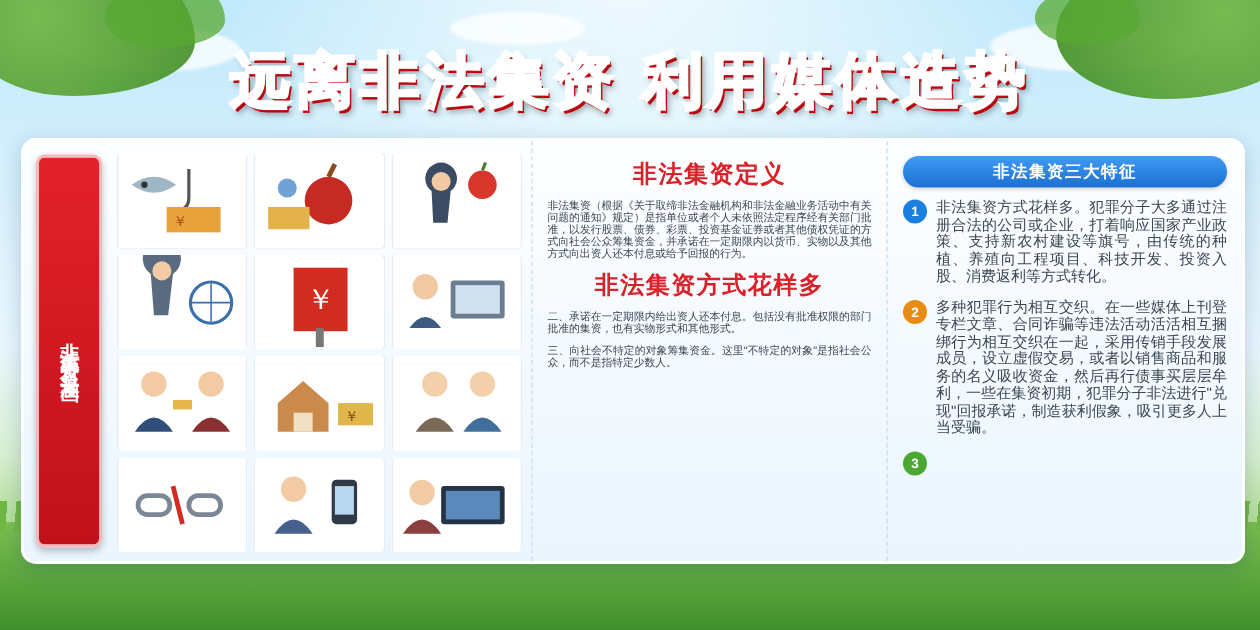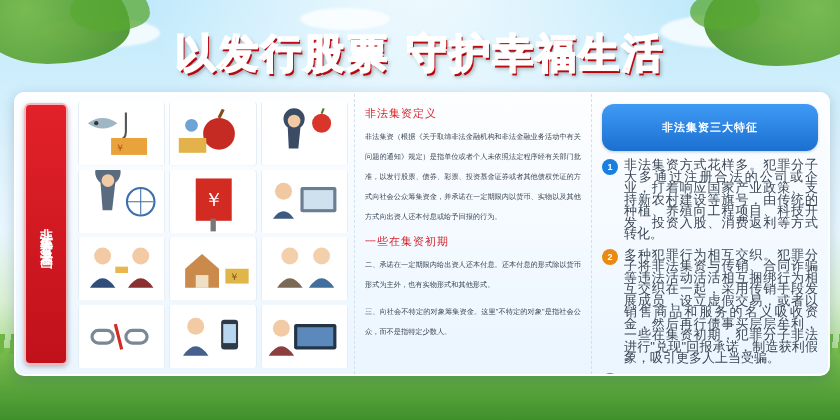--- a/index.html
+++ b/index.html
@@ -60,36 +60,36 @@
   .comics{flex:0 0 270px;padding:8px 6px 6px 2px;display:grid;
     grid-template-columns:repeat(3,1fr);grid-template-rows:repeat(4,1fr);gap:4px;}
   .cell{background:#ffffff;border-radius:3px;position:relative;overflow:hidden;
     box-shadow:0 0 0 1px #e6eef5 inset;display:flex;align-items:center;justify-content:center;}
   .cell svg{width:100%;height:100%;}
   
   .col{flex:1;padding:10px 10px 8px 10px;}
   .col.mid{border-left:1px dashed #cfe0ee;}
   .col.right{border-left:1px dashed #cfe0ee;}
   .sec-title{
-    color:#0b63c5;font-size:11px;font-weight:normal;text-align:left;margin:2px 0 6px;
+    color:#0b63c5;font-size:16px;font-weight:bold;text-align:center;margin:2px 0 6px;
     letter-spacing:1px;
   }
   .sec-title.red{color:#d8232a;}
-  .body-text{font-size:7.2px;line-height:20px;color:#3b4754;text-align:justify;margin:0 0 7px;}
+  .body-text{font-size:7.2px;line-height:8px;color:#3b4754;text-align:justify;margin:0 0 7px;}
   .box-title{
     background:linear-gradient(#3f9bf5,#1b6fd0);color:#fff;font-size:11px;font-weight:bold;
-    text-align:center;border-radius:12px;padding:16px 0;margin:0 0 8px;letter-spacing:1px;
+    text-align:center;border-radius:12px;padding:3px 0;margin:0 0 8px;letter-spacing:1px;
     box-shadow:0 1px 3px rgba(0,0,0,.2);
   }
   .feat{display:flex;gap:6px;margin-bottom:9px;}
   .num{flex:0 0 16px;height:16px;border-radius:50%;background:#1b7fe0;color:#fff;
     font-size:9px;font-weight:bold;display:flex;align-items:center;justify-content:center;}
   .num.g{background:#4aa832;}
   .num.o{background:#e98b12;}
-  .feat p{margin:0;font-size:13px;line-height:11.5px;color:#3b4754;text-align:justify;}
+  .feat p{margin:0;font-size:10px;line-height:11.5px;color:#3b4754;text-align:justify;}
 </style>
 </head>
 <body>
 
 <div class="sunray"></div>
 <div class="cloud" style="left:40px;top:18px;width:120px;height:30px;"></div>
 <div class="cloud" style="left:660px;top:14px;width:140px;height:34px;"></div>
 <div class="cloud" style="left:300px;top:8px;width:90px;height:22px;"></div>
 
 <div class="leafblob" style="left:-20px;top:-26px;width:150px;height:90px;background:radial-gradient(circle at 30% 40%,#6fb63f,#3d8a22);opacity:.9;"></div>
@@ -100,21 +100,21 @@
 <div class="hill"></div>
 <div class="tree" style="left:60px;"></div>
 <div class="tree" style="left:140px;width:34px;height:26px;"></div>
 <div class="tree" style="left:300px;"></div>
 <div class="tree" style="left:520px;width:32px;"></div>
 <div class="tree" style="left:700px;width:36px;height:26px;"></div>
 <div class="tree" style="left:780px;"></div>
 <div class="grass"></div>
 
 <div class="title-wrap">
-  <span class="title">以发行股票  守护幸福生活</span>
+  <span class="title">远离非法集资  利用媒体造势</span>
 </div>
 
 <div class="board">
 
   <div class="vlabel">
     <div class="vlabel-inner">非法集资有关漫画</div>
   </div>
 
   <div class="comics">
     <div class="cell">
@@ -223,33 +223,33 @@
           <rect x="33" y="21" width="34" height="18" fill="#5c89bb"></rect>
           <circle cx="18" cy="22" r="8" fill="#f2cba4"></circle>
           <path d="M6 48 q12-18 24 0z" fill="#8d3f3f"></path>
         </svg>
     </div>
   </div>
 
   <div class="col mid">
     <div class="sec-title red">非法集资定义</div>
     <p class="body-text">非法集资（根据《关于取缔非法金融机构和非法金融业务活动中有关问题的通知》规定）是指单位或者个人未依照法定程序经有关部门批准，以发行股票、债券、彩票、投资基金证券或者其他债权凭证的方式向社会公众筹集资金，并承诺在一定期限内以货币、实物以及其他方式向出资人还本付息或给予回报的行为。</p>
-    <div class="sec-title red">一些在集资初期</div>
-    <p class="body-text">二、承诺在一定期限内给出资人还本付息。还本付息的形式除以货币形式为主外，也有实物形式和其他形式。</p>
+    <div class="sec-title red">非法集资方式花样多</div>
+    <p class="body-text">二、承诺在一定期限内给出资人还本付息。包括没有批准权限的部门批准的集资，也有实物形式和其他形式。</p>
     <p class="body-text">三、向社会不特定的对象筹集资金。这里"不特定的对象"是指社会公众，而不是指特定少数人。</p>
   </div>
 
   <div class="col right">
     <div class="box-title">非法集资三大特征</div>
     <div class="feat">
       <div class="num">1</div>
       <p>非法集资方式花样多。犯罪分子大多通过注册合法的公司或企业，打着响应国家产业政策、支持新农村建设等旗号，由传统的种植、养殖向工程项目、科技开发、投资入股、消费返利等方式转化。</p>
     </div>
     <div class="feat">
       <div class="num o">2</div>
-      <p>多种犯罪行为相互交织。犯罪分子将非法集资与传销、合同诈骗等违法活动活活相互捆绑行为相互交织在一起，采用传销手段发展成员，设立虚假交易，或者以销售商品和服务的名义吸收资金，然后再行债事买层层牟利，一些在集资初期，犯罪分子非法进行"兑现"回报承诺，制造获利假象，吸引更多人上当受骗。</p>
+      <p>多种犯罪行为相互交织。在一些媒体上刊登专栏文章、合同诈骗等违法活动活活相互捆绑行为相互交织在一起，采用传销手段发展成员，设立虚假交易，或者以销售商品和服务的名义吸收资金，然后再行债事买层层牟利，一些在集资初期，犯罪分子非法进行"兑现"回报承诺，制造获利假象，吸引更多人上当受骗。</p>
     </div>
     <div class="feat">
       <div class="num g">3</div>
     </div>
   </div>
 
 </div>
 
 </body></html>

